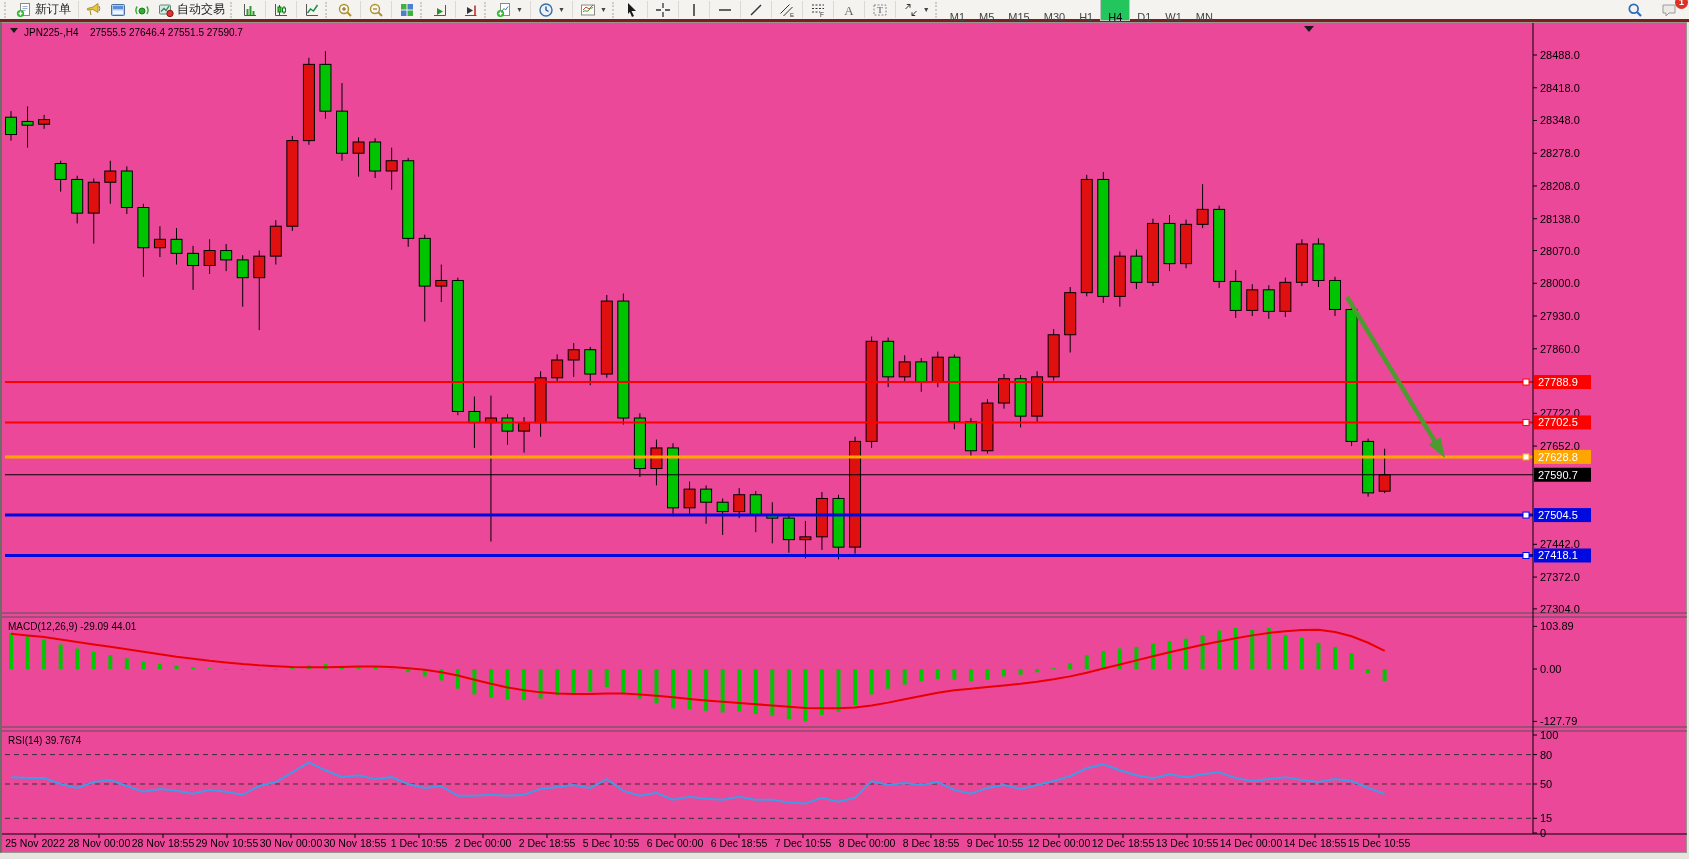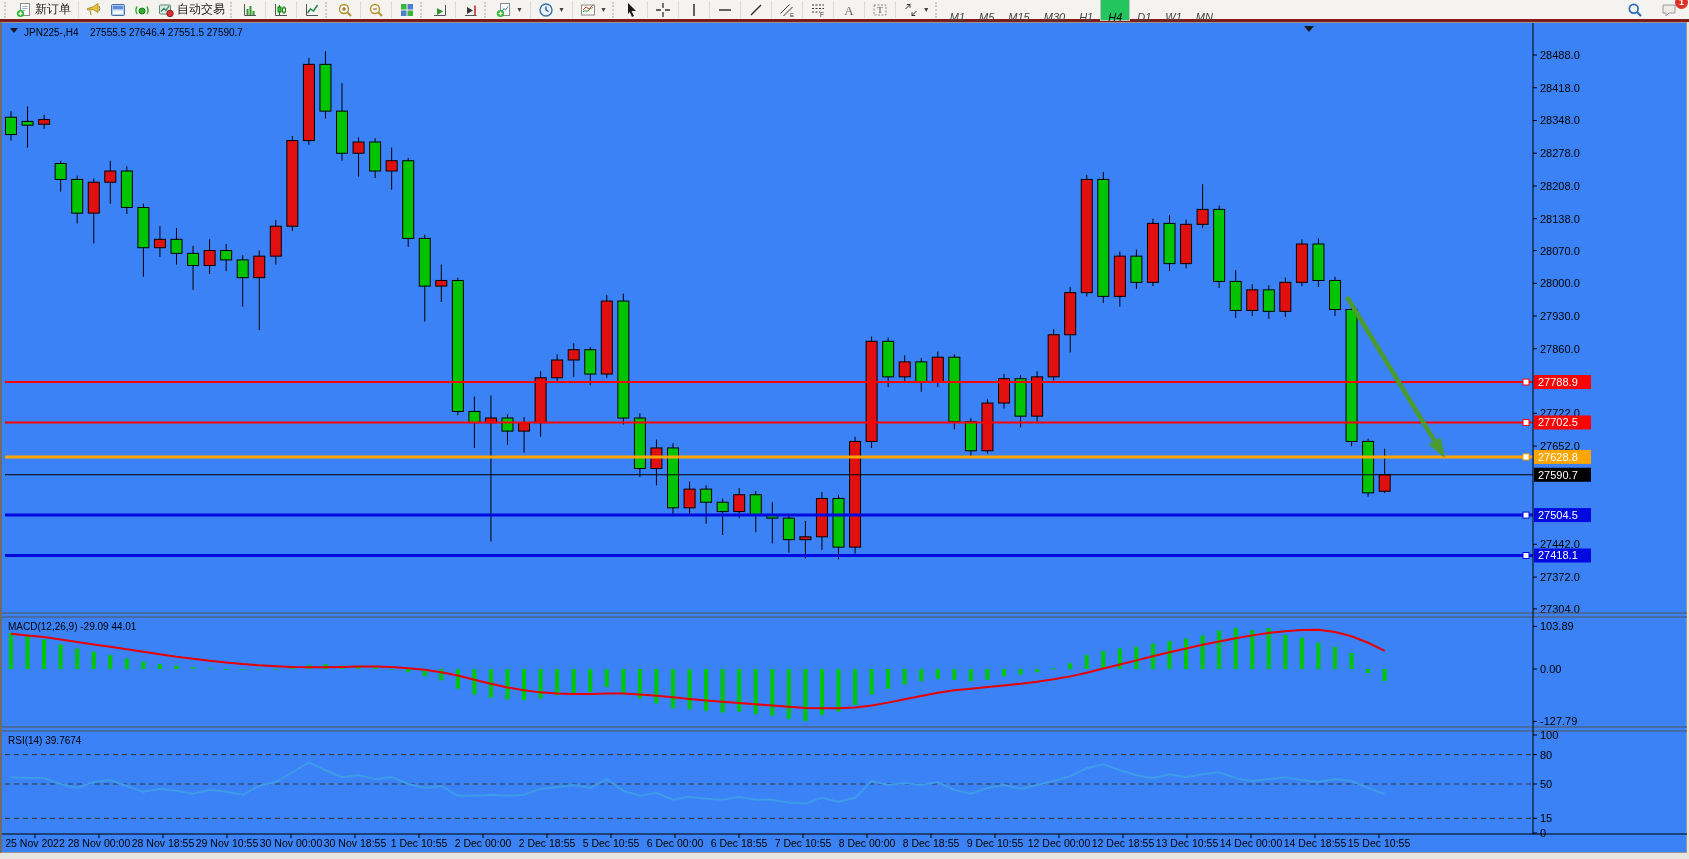--- a/index.html
+++ b/index.html
@@ -5,27 +5,27 @@
   * { box-sizing: border-box; }
   html,body { margin:0; padding:0; width:1689px; height:859px; overflow:hidden;
     background:#e7e4df; font-family:"Liberation Sans", sans-serif; }
   .toolbar { height:22px; display:flex; align-items:center; background:#f5f3f0;
     border-bottom:3px solid #7f1d1d; padding-left:3px; font-size:12px; color:#222; white-space:nowrap; }
   .tbtn { display:flex; align-items:center; gap:3px; padding:1px 4px; height:20px; cursor:default; }
   .grip { width:5px; height:16px; border-left:2px dotted #cfccc6; margin:0 3px 0 1px; }
   .vsep { width:1px; height:17px; background:#dcd9d4; margin:0 3px; }
   .ti { width:16px; height:16px; display:block; }
   .caret { font-size:7px; color:#444; margin-left:1px; }
-  .tfbtn { padding:10px 7px; font-size:11px; color:#444; height:14px; line-height:15px;font-style:italic; }
+  .tfbtn { padding:10px 7px; font-size:11px; color:#444; height:14px; line-height:15px; }
   .tfbtn.active { background:#22c55e; border:1px solid #c6c3be; color:#000; }
   .right-tools { margin-left:auto; display:flex; align-items:center; margin-right:8px; gap:10px; }
   .chatwrap { position:relative; }
   .badge { position:absolute; top:-4px; right:-7px; min-width:13px; height:13px; border-radius:7px;
     background:#e03023; color:#fff; font-size:9px; font-weight:bold; text-align:center; line-height:13px; padding:0 2px; }
-  .chart-window { position:relative; width:1687px; height:831px; background:#3b82f6;
+  .chart-window { position:relative; width:1687px; height:831px; background:#ec4899;
     border:1px solid #9a9792; border-left:2px solid #6f6c68; margin-left:0; }
   #chart-svg { position:absolute; left:0; top:0; }
   .ax { font:11px "Liberation Sans", sans-serif; }
   .axd { font:10.5px "Liberation Sans", sans-serif; }
   .pane-label { font:10px "Liberation Sans", sans-serif; }
   .title-t { font:10px "Liberation Sans", sans-serif; }
   .bottom-edge { height:5px; background:#e7e4df; }
 </style>
 </head>
 <body>

